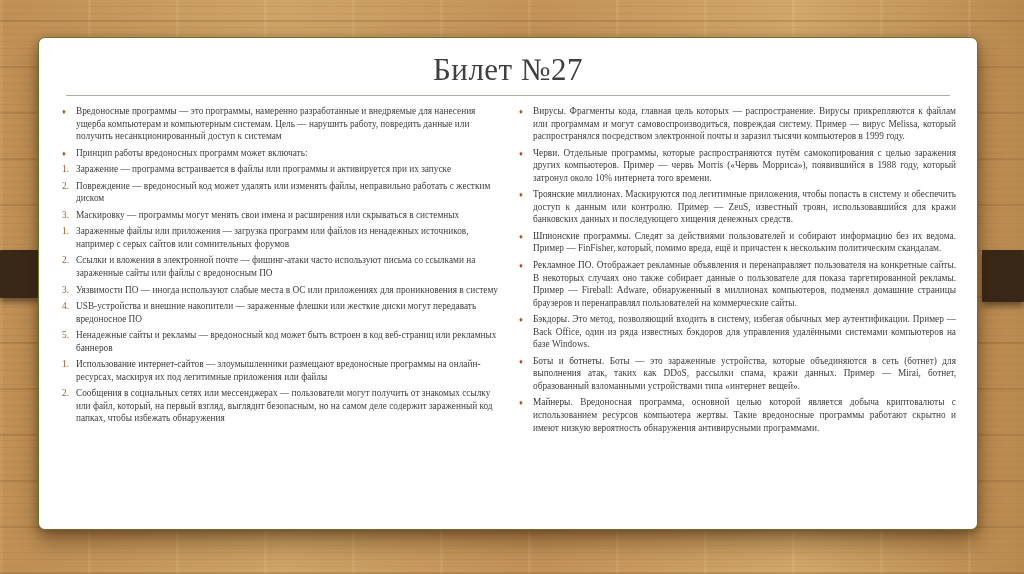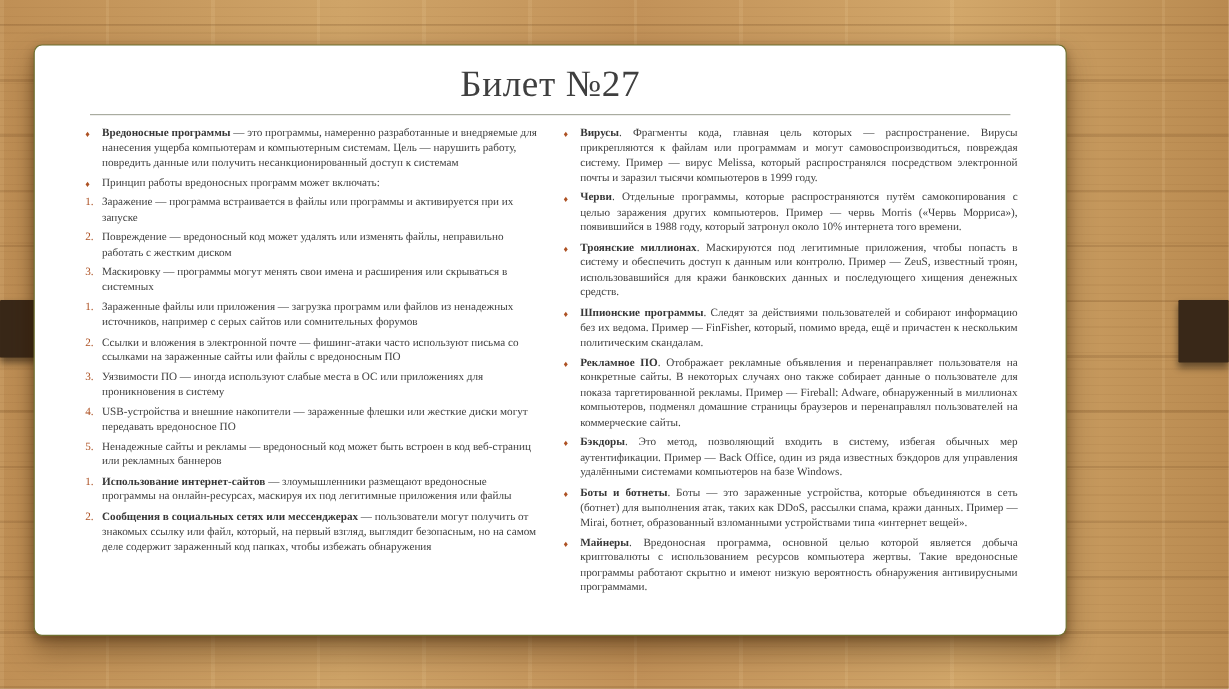--- a/index.html
+++ b/index.html
@@ -21,26 +21,26 @@
       linear-gradient(90deg,#bf8f55,#cfa468 28%,#c29259 52%,#d2a76a 78%,#b98a50);
   }
   .ledge{
     position:absolute;background:#392818;
     box-shadow:0 4px 6px rgba(0,0,0,.45);
     border-radius:1px;
   }
   .ledge-left{left:0;top:250px;width:40px;height:48px;}
   .ledge-right{right:0;top:250px;width:42px;height:52px;}
   .slide{
-    position:absolute;left:28px;top:37px;width:861px;height:493px;
+    position:absolute;left:38px;top:37px;width:940px;height:493px;
     box-sizing:border-box;
     background:#ffffff;
     border:1px solid var(--border);
     border-radius:7px;
-    padding:10px 38px 10px;
+    padding:10px 19px 10px;
     box-shadow:0 12px 24px rgba(55,28,5,.45), 0 3px 8px rgba(55,28,5,.35);
     overflow:hidden;
   }
   .title{
     font-size:31px;font-weight:400;color:#3f3f3f;
     text-align:center;margin:4px 0 7px;letter-spacing:.5px;
   }
   .rule{height:1px;background:#a9aca0;margin:0 8px 9px;}
   .cols{display:flex;gap:18px;padding:0 2px;overflow:hidden;}
   .col{flex:1 1 0;min-width:0;}
@@ -48,21 +48,21 @@
     display:flex;margin-bottom:4px;
     font-size:9.3px;line-height:1.35;color:#404040;
   }
   .marker{
     flex:0 0 16px;color:var(--accent);
     padding-left:2px;box-sizing:border-box;
   }
   .kind-bullet .marker{font-size:7.5px;padding-top:2px;}
   .kind-head{font-weight:bold;color:#3a3a3a;margin-top:2px;}
   .txt{flex:1 1 auto;min-width:0;}
-  .lead{font-weight:bold;color:#383838;}
+  .lead{font-weight:normal;color:#383838;}
   .col-right .txt{text-align:justify;}
 </style>
 </head>
 <body>
 
 <div class="stage">
   <div class="ledge ledge-left"></div>
   <div class="ledge ledge-right"></div>
 
   <div class="slide">

